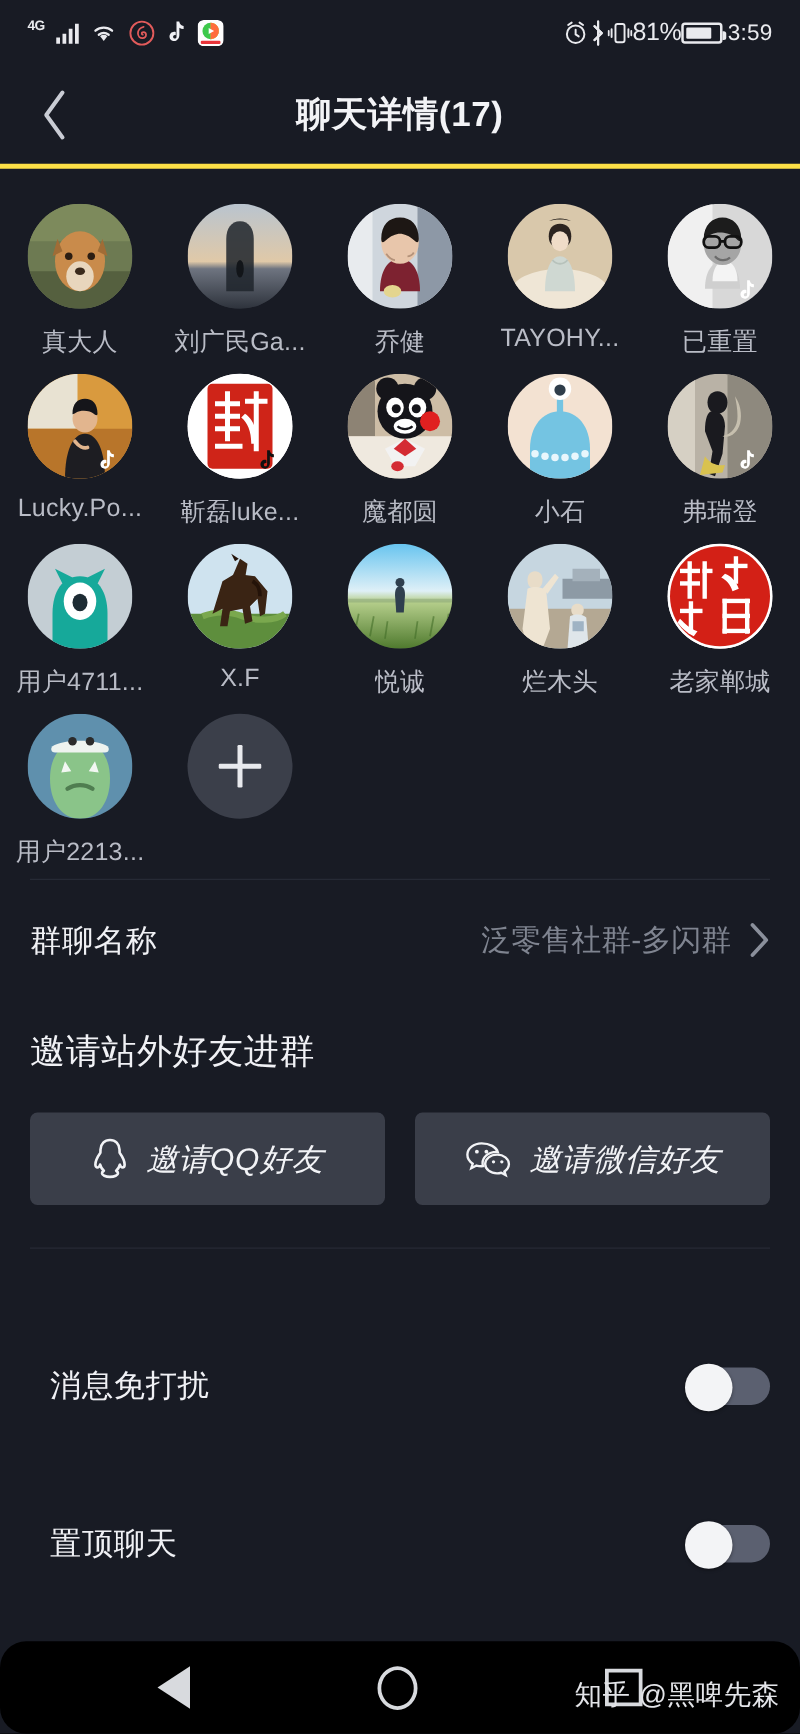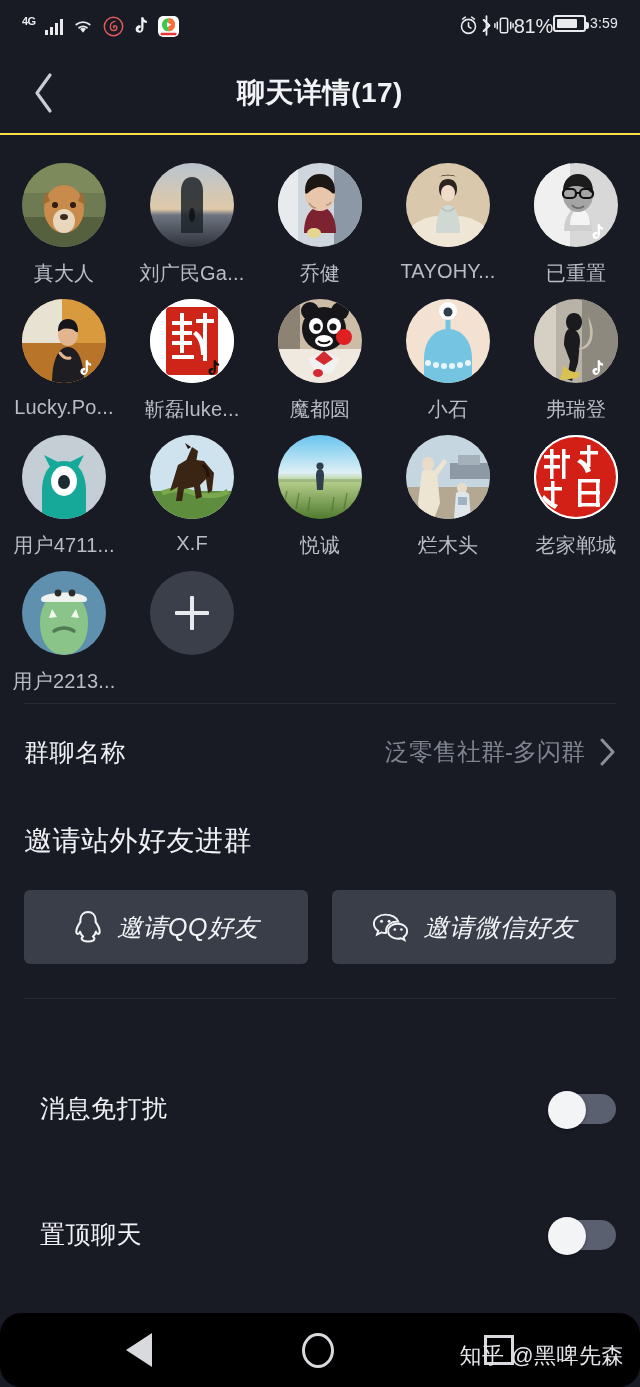--- a/index.html
+++ b/index.html
@@ -18,49 +18,49 @@
 
   
   .statusbar {
     height: 52px; flex: 0 0 52px;
     background: #181b24;
     display: flex; align-items: center;
     padding: 0 22px;
     color: #e9eaee;
   }
   .sb-left { display: flex; align-items: center; gap: 9px; }
-  .sb-right { margin-left: auto; display: flex; gap: 0; }
+  .sb-right { margin-left: auto; display: flex; align-items: center; gap: 0; }
   .sb-4g {
     font-size: 11px; font-weight: bold; letter-spacing: -.5px;
     transform: translateY(-5px); color: #e9eaee;
   }
   .sig-bars { display: flex; align-items: flex-end; gap: 1.5px; height: 17px; }
   .sig-bars i { width: 3.5px; background: #e9eaee; display: block; }
   .sig-bars i:nth-child(1){height:5px} .sig-bars i:nth-child(2){height:8px}
   .sig-bars i:nth-child(3){height:12px} .sig-bars i:nth-child(4){height:16px}
   .ic { display: block; }
   .appicon { width: 21px; height: 21px; border-radius: 5px; overflow:hidden; position:relative; }
   .sb-battery-pct { font-size: 20px; letter-spacing: -.3px; }
-  .sb-time { font-size: 14px; letter-spacing: .2px; margin-left: 4px; }
+  .sb-time { font-size: 18px; letter-spacing: .2px; margin-left: 4px; }
   .bat {
     width: 33px; height: 17px; border: 2px solid #e9eaee; border-radius: 3px;
     position: relative; padding: 2px;
   }
   .bat::after {
     content:""; position:absolute; right:-5px; top:5px; width:3px; height:7px;
     background:#e9eaee; border-radius:0 2px 2px 0;
   }
   .bat i { display:block; height:100%; width:81%; background:#e9eaee; border-radius:1px; }
 
   
   .header {
     height: 83px; flex: 0 0 83px;
     position: relative;
     display: flex; align-items: center;
-    border-bottom: 2px solid #fde047;
+    border-bottom: 4px solid #fde047;
   }
   .back-btn {
     position: absolute; left: 22px; top: 50%; transform: translateY(-50%);
     width: 44px; height: 44px; display:flex; align-items:center; justify-content:center;
   }
   .page-title {
     width: 100%; text-align: center;
     color: #f2f3f6; font-size: 28px; font-weight: 600; letter-spacing: .5px;
   }
 

